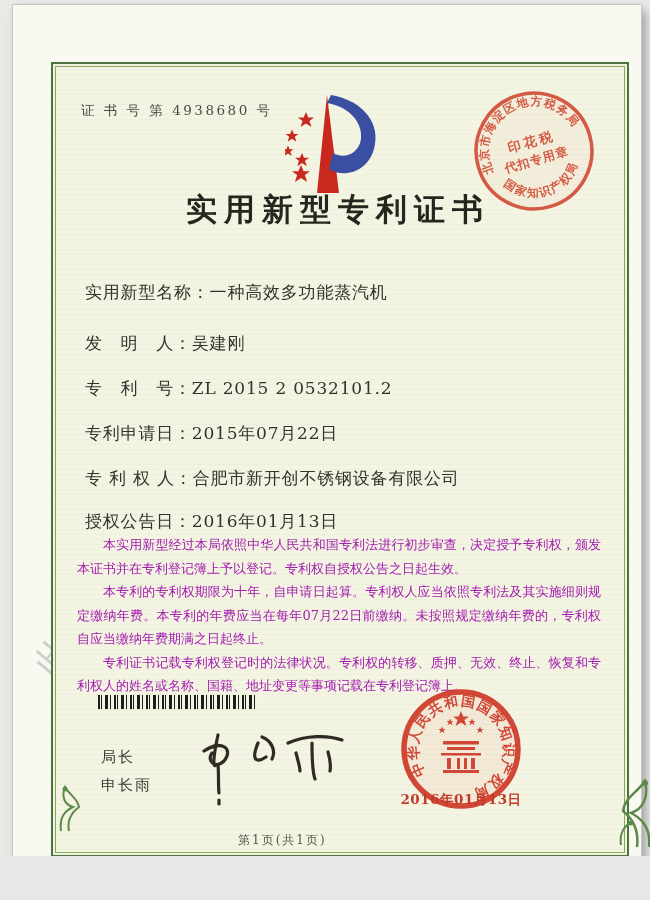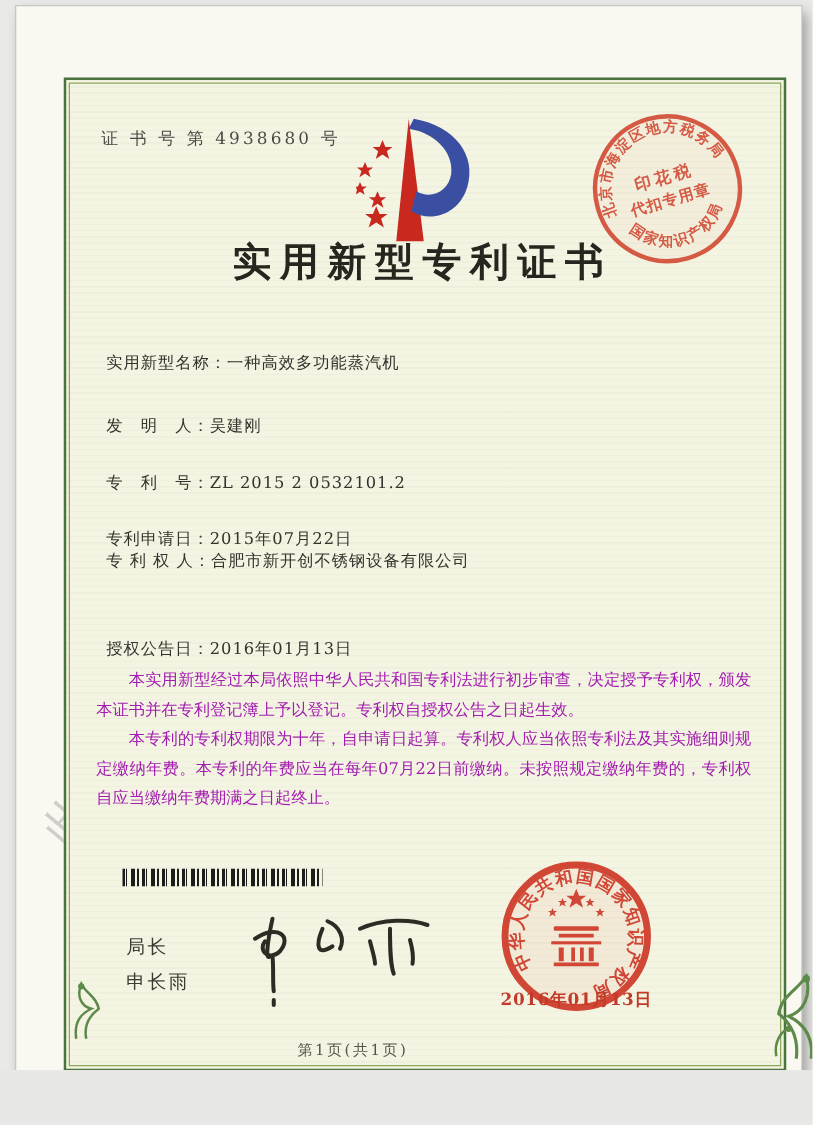--- a/index.html
+++ b/index.html
@@ -12,23 +12,23 @@
   .frame-inner{position:absolute;inset:2px;border:1px solid #8aa85c;pointer-events:none;}
   .bottom-band{position:absolute;left:13px;top:851px;width:628px;height:44px;
          background:linear-gradient(180deg,#eef2dd 0%,#cfe0bd 35%,#93b37c 75%,#628a4d 100%);
          background-blend-mode:multiply;}
   .bottom-band:after{content:"";position:absolute;inset:0;
          background:repeating-linear-gradient(90deg,rgba(70,110,55,.18) 0 3px,transparent 3px 11px);}
   .cert-no{position:absolute;left:68px;top:97px;font-size:13.5px;letter-spacing:2.5px;color:#4a4a46;}
   .logo{position:absolute;left:272px;top:88px;width:106px;height:102px;}
   .title{position:absolute;left:125px;top:184px;width:400px;text-align:center;
          font-size:31px;font-weight:700;letter-spacing:7px;color:#26261f;font-family:Liberation Mono, monospace;}
-  .field{position:absolute;left:72px;font-size:13px;color:#33332d;letter-spacing:.8px;white-space:nowrap;}
+  .field{position:absolute;left:72px;font-size:17px;color:#33332d;letter-spacing:.8px;white-space:nowrap;}
   .field .lab{letter-spacing:.8px;}
-  .f0{top:276px;} .f1{top:327px;} .f2{top:372px;} .f3{top:417px;} .f4{top:435px;} .f5{top:505px;}
+  .f0{top:276px;} .f1{top:327px;} .f2{top:372px;} .f3{top:417px;} .f4{top:462px;} .f5{top:505px;}
   .body-text{position:absolute;left:64px;top:528px;width:524px;font-size:13px;line-height:23.5px;
          text-align:justify;color:#a21caf;}
   .body-text p{margin:0;text-indent:2em;}
   .barcode{position:absolute;left:85px;top:690px;width:160px;height:14px;
          background:repeating-linear-gradient(90deg,#1c1c1a 0 2px,#f4f4e3 2px 3px,#1c1c1a 3px 4px,#f4f4e3 4px 7px,#1c1c1a 7px 10px,#f4f4e3 10px 12px,#1c1c1a 12px 13px,#f4f4e3 13px 16px);}
   .director{position:absolute;left:88px;top:738px;font-size:15px;color:#3a3a33;line-height:28px;letter-spacing:2px;}
   .signature{position:absolute;left:175px;top:708px;width:170px;height:95px;}
   .seal{position:absolute;left:384px;top:680px;width:128px;height:128px;opacity:.93;}
   .seal-date{position:absolute;left:381px;top:786px;width:134px;text-align:center;
          font-size:13.5px;font-weight:700;color:#c23a28;letter-spacing:.5px;}
@@ -76,20 +76,21 @@
     <div class="field f0"><span class="lab">实用新型名称：</span><span>一种高效多功能蒸汽机</span></div>
     <div class="field f1"><span class="lab">发　明　人：</span><span>吴建刚</span></div>
     <div class="field f2"><span class="lab">专　利　号：</span><span>ZL 2015 2 0532101.2</span></div>
     <div class="field f3"><span class="lab">专利申请日：</span><span>2015年07月22日</span></div>
     <div class="field f4"><span class="lab">专 利 权 人：</span><span>合肥市新开创不锈钢设备有限公司</span></div>
     <div class="field f5"><span class="lab">授权公告日：</span><span>2016年01月13日</span></div>
 
     <div class="body-text">
       <p>本实用新型经过本局依照中华人民共和国专利法进行初步审查，决定授予专利权，颁发本证书并在专利登记簿上予以登记。专利权自授权公告之日起生效。</p>
       <p>本专利的专利权期限为十年，自申请日起算。专利权人应当依照专利法及其实施细则规定缴纳年费。本专利的年费应当在每年07月22日前缴纳。未按照规定缴纳年费的，专利权自应当缴纳年费期满之日起终止。</p>
+      <p>专利证书记载专利权登记时的法律状况。专利权的转移、质押、无效、终止、恢复和专利权人的姓名或名称、国籍、地址变更等事项记载在专利登记簿上。</p>
     </div>
 
     <div class="barcode"></div>
 
     <div class="director">
       <div>局长</div>
       <div>申长雨</div>
     </div>
 
     <svg class="signature" viewBox="0 0 170 95">

